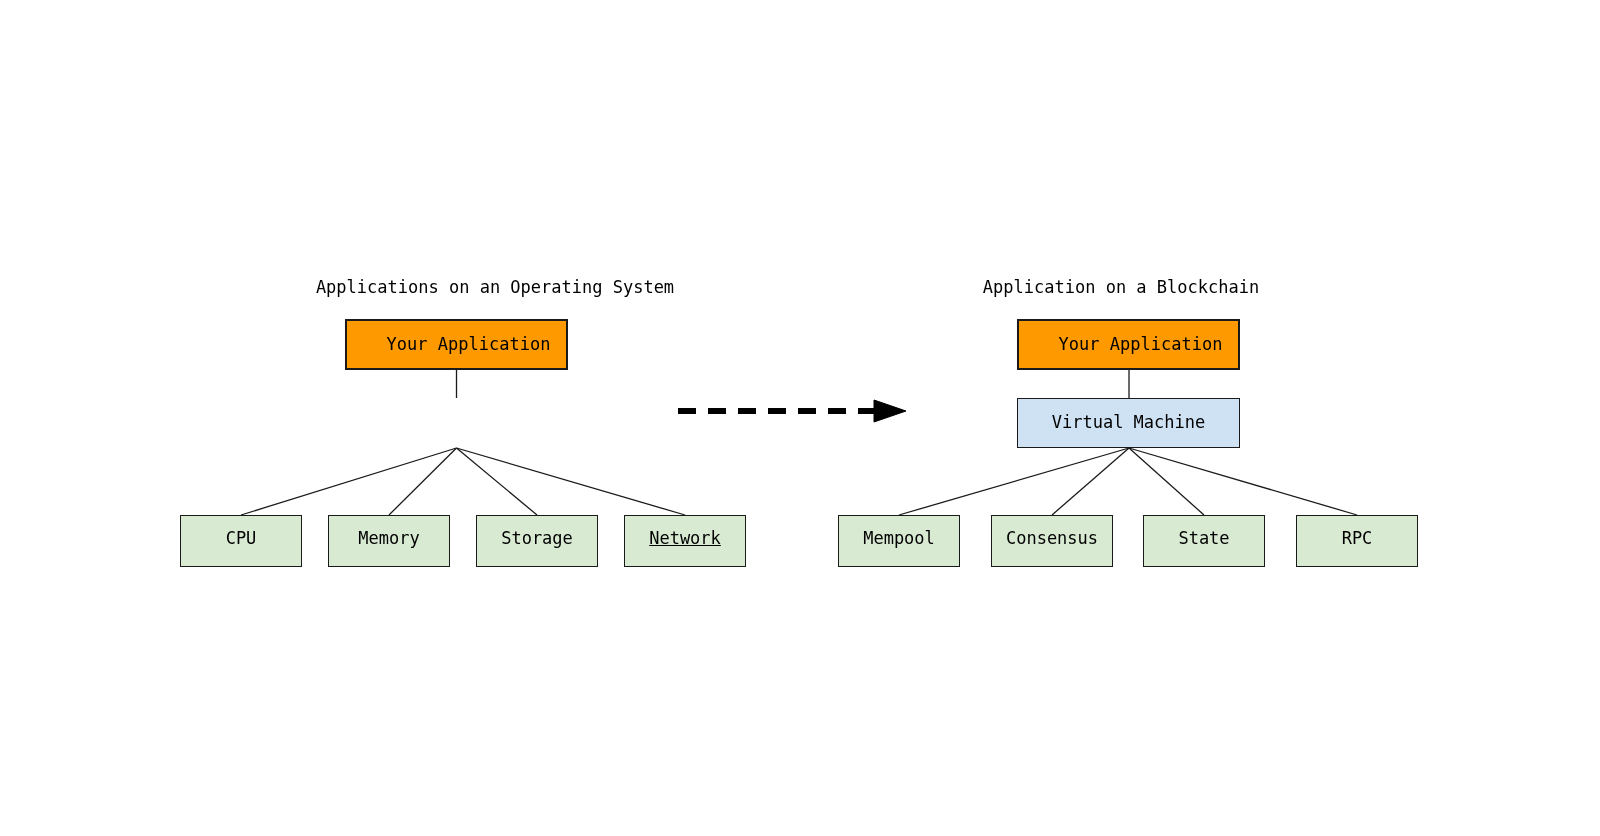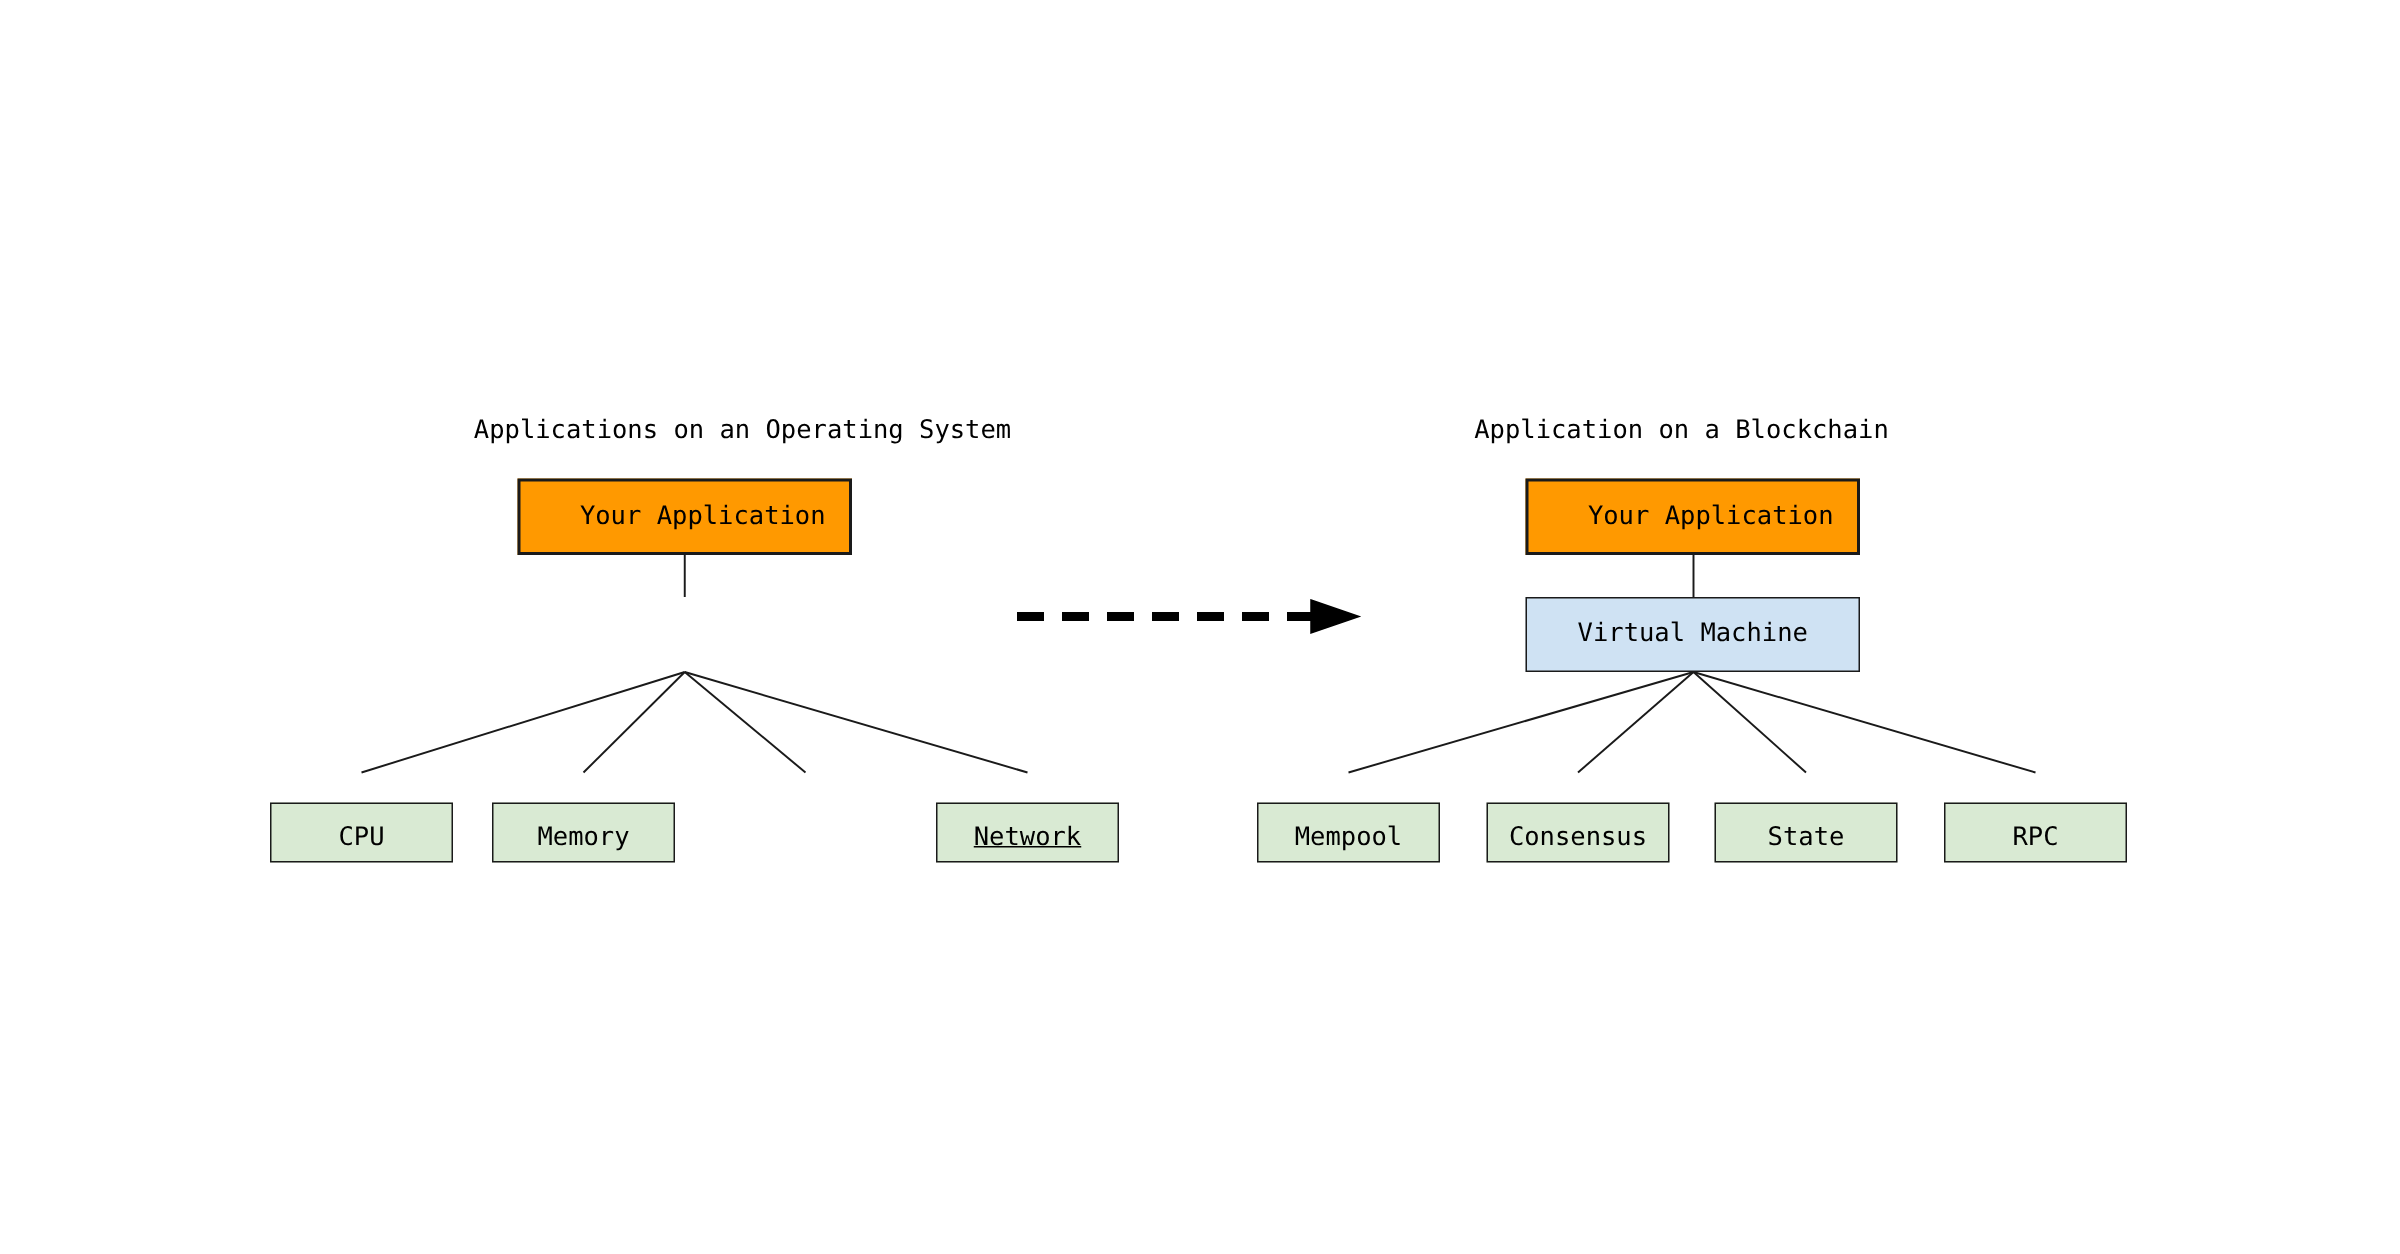--- a/index.html
+++ b/index.html
@@ -63,23 +63,22 @@
     background: var(--platform-fill, #cfe2f3);
     border: 1.5px solid var(--box-border, #1a1a1a);
     width: 223px;
     height: 50px;
     line-height: 47px;
   }
   .box.component {
     background: var(--component-fill, #d9ead3);
     border: 1.5px solid var(--box-border, #1a1a1a);
     width: 122px;
-    height: 40px;
+    height: 52px;
     line-height: 45px;
-    margin-top: 20px;
   }
 </style>
 </head>
 <body>
 
 <div class="canvas">
 
   <svg class="connectors" width="1600" height="836" viewBox="0 0 1600 836">
 
     <g>
@@ -104,20 +103,21 @@
     </g>
   </svg>
 
   <div class="diagram-title" style="left:450px;margin-left:45px;">Applications on an Operating System</div>
 
   <div class="box app" style="left:345px; top:319px;">Your Application</div>
 
 
   <div class="box component" style="left:180px; top:515px;">CPU</div>
   <div class="box component" style="left:328px; top:515px;">Memory</div>
+  <div class="box component" style="left:476px; top:515px;">Storage</div>
   <div class="box component" style="left:624px; top:515px;text-decoration:underline;">Network</div>
 
   <div class="diagram-title" style="left:1121px;">Application on a Blockchain</div>
 
   <div class="box app" style="left:1017px; top:319px;">Your Application</div>
 
   <div class="box component" style="left:838px; top:515px;">Mempool</div>
 
   <div class="box platform" style="left:1017px; top:398px;">Virtual Machine</div>
   <div class="box component" style="left:991px; top:515px;">Consensus</div>

